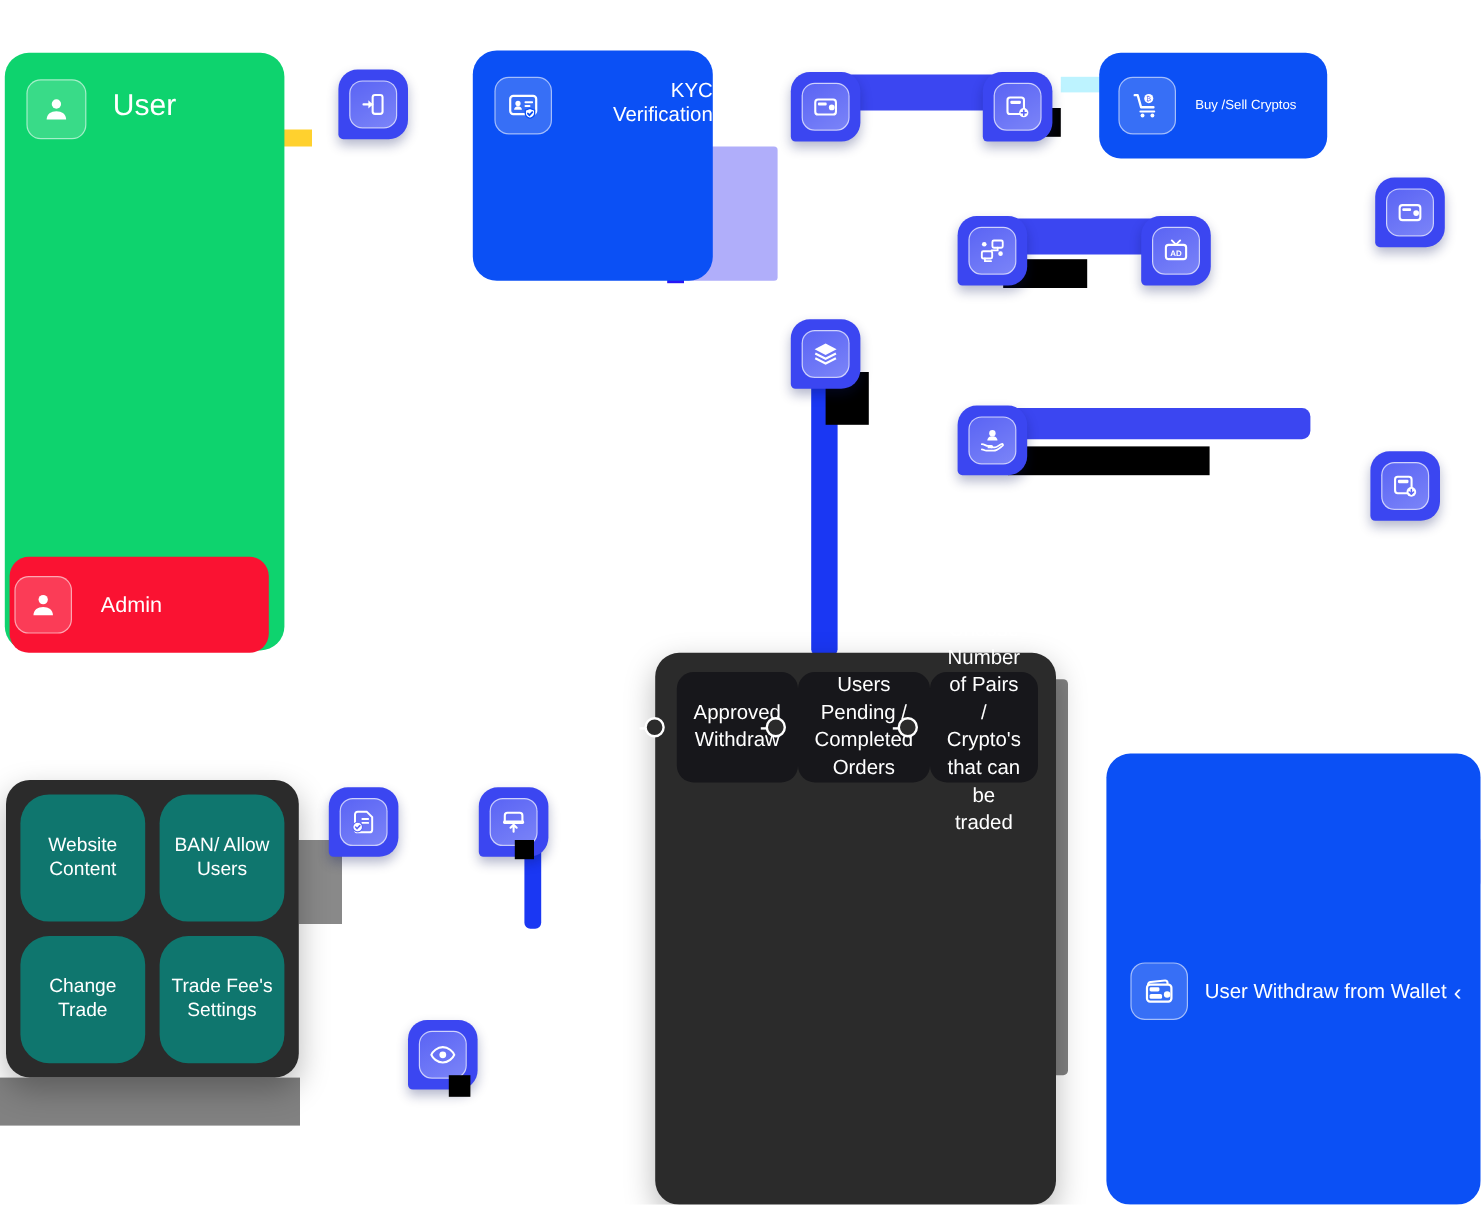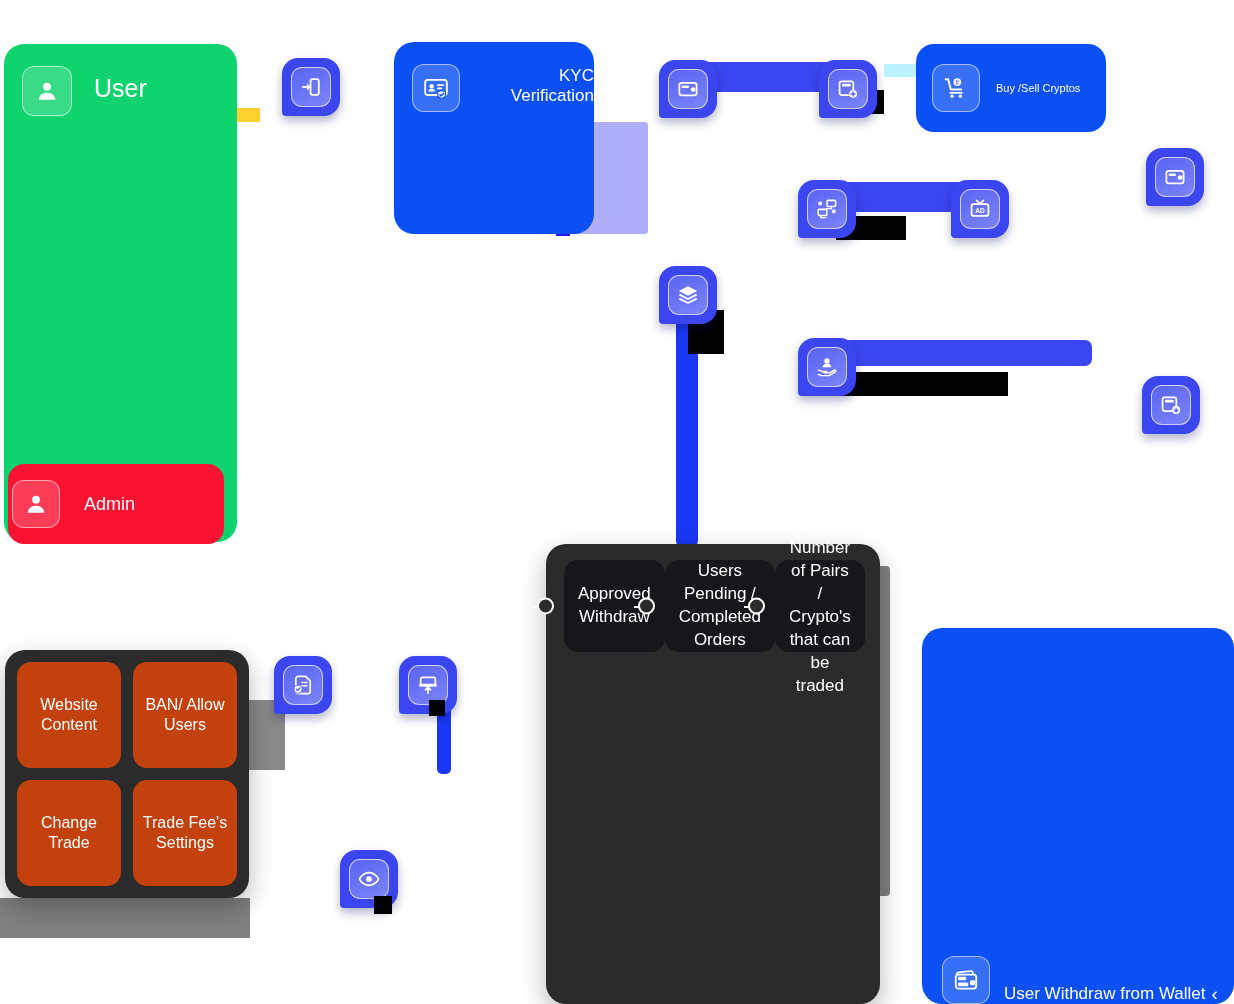--- a/index.html
+++ b/index.html
@@ -61,21 +61,21 @@
     left:916px;top:44px;width:190px;height:88px;
     background:#0b50f5;border-radius:18px;
     padding-left:16px;
   }
   #buysell-card .ico{width:46px;height:46px;}
   #buysell-card .lbl{font-size:11px;margin-left:16px;}
 
   #withdraw-card{
     left:922px;top:628px;width:312px;height:376px;
     background:#0b50f5;border-radius:20px;
-    align-items:flex-end;padding:20px 0 0 20px;
+    align-items:center;padding:20px 0 0 20px;
   }
   #withdraw-card .ico{width:46px;height:46px;}
   #withdraw-card .lbl{font-size:17px;margin-left:14px;margin-top:2px;position:relative;}
   .chev{
     display:inline-block;margin-left:6px;
     font-size:19px;line-height:1;vertical-align:-1px;
   }
 
   
   .badge{
@@ -104,21 +104,21 @@
     position:absolute;background:#2b2b2b;border-radius:20px;
     box-shadow:0 10px 26px rgba(0,0,0,.28);
   }
   #admin-grid{
     left:5px;top:650px;width:244px;height:248px;
     padding:12px;box-sizing:border-box;
     display:grid;grid-template-columns:1fr 1fr;grid-template-rows:1fr 1fr;
     gap:12px;
   }
   .gridcell{
-    background:#c2410c;border-radius:14px;
+    background:#0f766e;border-radius:24px;
     display:flex;align-items:center;justify-content:center;
     text-align:center;color:#fff;font-size:16px;line-height:1.25;
     padding:4px;box-sizing:border-box;
   }
 
   #withdraw-panel{
     left:546px;top:544px;width:334px;height:460px;
     padding:16px 18px;box-sizing:border-box;
     display:flex;justify-content:space-between;
   }

